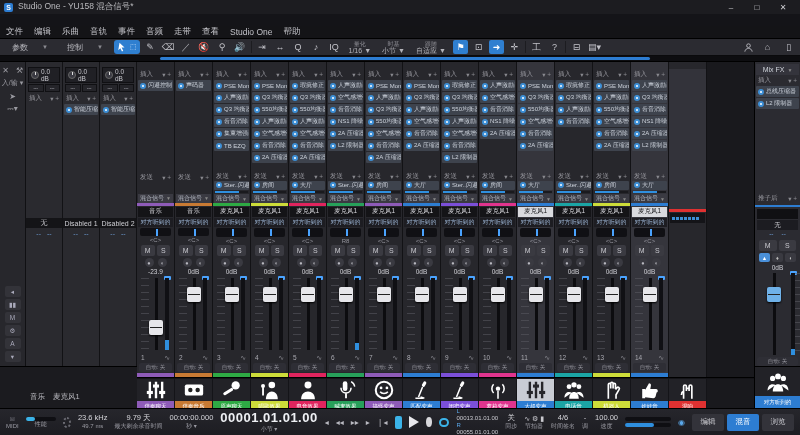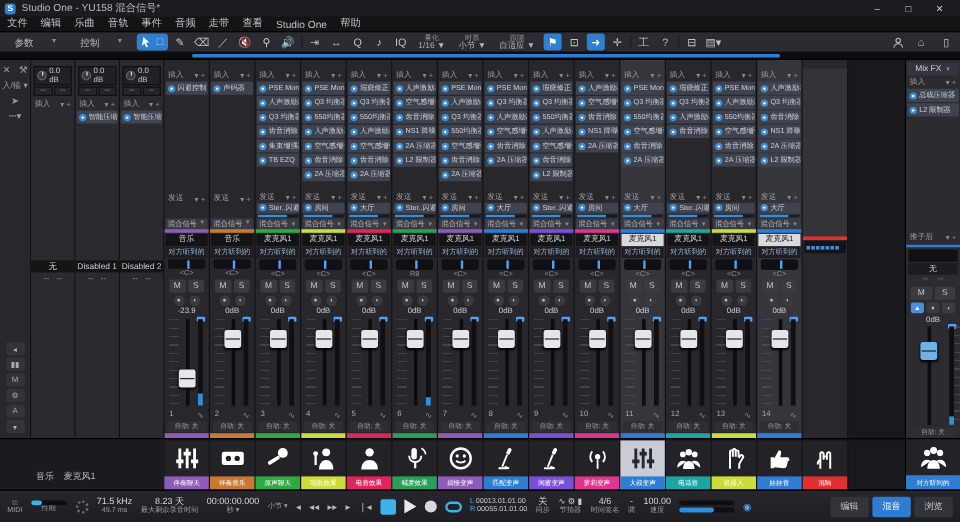--- a/index.html
+++ b/index.html
@@ -3,21 +3,21 @@
 <meta charset="utf-8">
 <style>
 *{margin:0;padding:0;box-sizing:border-box;font-family:"Liberation Sans","DejaVu Sans",sans-serif;}
 html,body{background:#000;}
 #app{width:800px;height:435px;background:#141418;overflow:hidden;display:flex;flex-direction:column;position:relative;color:#c8c8cc;}
 
 .titlebar{height:14px;background:#1c1c20;display:flex;align-items:center;padding:0 4px;font-size:8.5px;color:#b9b9bd;flex:0 0 auto;}
 .logo{width:9px;height:9px;background:#2d7dd2;border-radius:2px;color:#fff;font-size:7px;font-weight:bold;display:flex;align-items:center;justify-content:center;margin-right:5px;}
 .winbtns{margin-left:auto;display:flex;}
 .winbtn{width:26px;height:14px;display:flex;align-items:center;justify-content:center;color:#cfcfd4;font-size:8px;}
-.menubar{height:13px;background:#141417;display:flex;align-items:center;padding:0 6px;gap:11px;font-size:8.5px;color:#c2c2c8;border-bottom:1px solid #000;flex:0 0 auto;}
+.menubar{height:13px;background:#141417;display:flex;align-items:center;padding:0 6px;gap:11px;font-size:8.5px;color:#c2c2c8;border-bottom:1px solid #000;flex:0 0 auto;margin-top:12px;}
 .menu-item{cursor:default;}
 
 .toolbar{height:17px;background:#2b2b31;display:flex;align-items:center;padding:0 4px;gap:3px;border-bottom:1px solid #0a0a0c;flex:0 0 auto;font-size:8px;}
 .tb-drop{display:flex;align-items:center;gap:14px;padding:0 8px;height:13px;color:#b9b9bf;}
 .tb-drop .car{font-size:6px;color:#8a8a90;}
 .toolgroup{display:flex;align-items:center;background:#2f7fd0;border-radius:3px;height:14px;padding:0 3px;gap:3px;}
 .tbtn{width:15px;height:14px;display:flex;align-items:center;justify-content:center;color:#c3c3c9;font-size:9px;border-radius:2px;}
 .tbtn.blue{background:#2f7fd0;color:#fff;}
 .tb-q{display:flex;flex-direction:column;align-items:center;justify-content:center;line-height:1;color:#b4b4ba;padding:0 4px;}
 .tb-q .l1{font-size:6px;color:#8f8f96;}
@@ -1648,32 +1648,33 @@
       <span>MIDI</span>
     </span>
     <span class="t-col">
       <span class="perfbar">
           <i></i>
         </span>
       <span>性能</span>
     </span>
     <span class="spin"></span>
     <span class="t-col">
-      <span class="t-val">71.5 kHz</span>
+      <span class="t-val">23.6 kHz</span>
       <span>49.7 ms</span>
     </span>
     <span class="t-col">
-      <span class="t-val">8.23 天</span>
+      <span class="t-val">9.79 天</span>
       <span>最大剩余录音时间</span>
     </span>
     <span class="t-col">
       <span class="t-val">00:00:00.000</span>
       <span>秒 ▾</span>
     </span>
     <span class="t-col">
+      <span class="t-big">00001.01.01.00</span>
       <span>小节 ▾</span>
     </span>
     <span class="t-btn">◂</span>
     <span class="t-btn">◂◂</span>
     <span class="t-btn">▸▸</span>
     <span class="t-btn">▸</span>
     <span class="t-btn">❘◂</span>
     <span class="t-stop"></span>
     <span class="t-play"></span>
     <span class="t-rec"></span>

